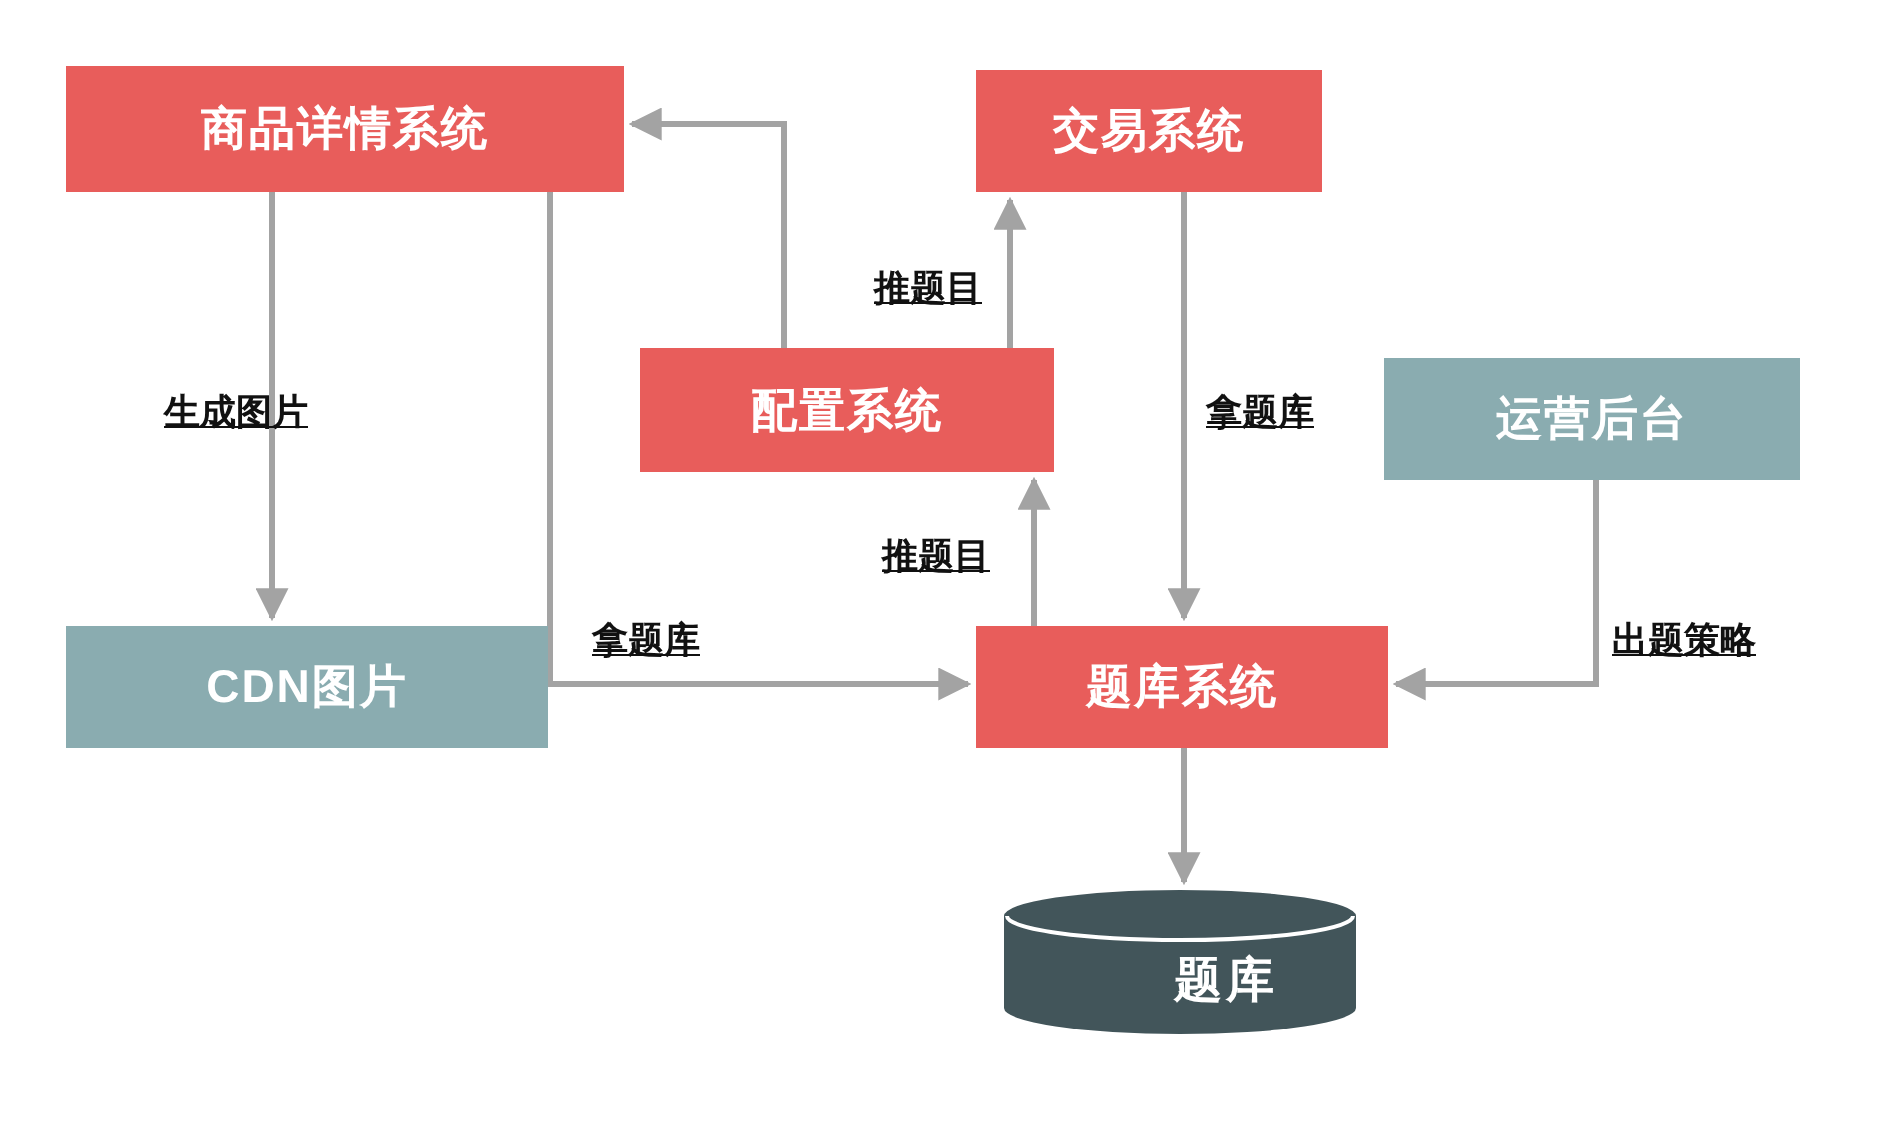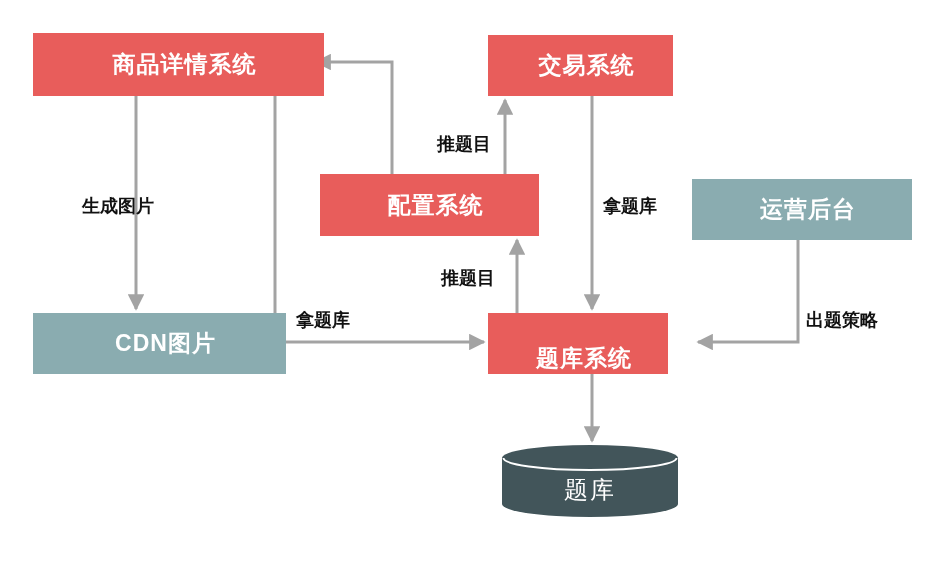--- a/index.html
+++ b/index.html
@@ -18,58 +18,59 @@
   .node {
     position: absolute;
     display: flex;
     align-items: center;
     justify-content: center;
     color: #ffffff;
     font-size: 23px;
     font-weight: bold;
     letter-spacing: 1px;
     text-align: center;
-    padding-left: 12px;
   }
   .node-red  { background: #E85D5B; }
   .node-teal { background: #8AACB0; }
   #edges {
     position: absolute;
     left: 0; top: 0;
     width: 942px;
     height: 567px;
     pointer-events: none;
   }
   .edge-label {
     position: absolute;
     font-size: 18px;
     font-weight: bold;
     color: #111111;
     white-space: nowrap;
+    text-decoration: underline;
   }
   #db-node {
     position: absolute;
     left: 502px;
     top: 445px;
     width: 176px;
     height: 72px;
   }
   #db-node .db-text {
     position: absolute;
     left: 0;
     top: 18px;
     width: 176px;
     height: 54px;
     display: flex;
     align-items: center;
     justify-content: center;
     color: #ffffff;
     font-size: 24px;
-    font-weight: normal;
+    font-weight: bold;
     letter-spacing: 2px;
+    padding-left: 23px;
   }
 </style>
 </head>
 <body>
 
 <div id="canvas">
 
   <svg id="edges" width="942" height="567" viewBox="0 0 942 567">
     <defs>
       <marker id="arrow" viewBox="0 0 10 10" refX="9" refY="5" markerWidth="5.5" markerHeight="5.5" markerUnits="strokeWidth" orient="auto-start-reverse">
@@ -101,21 +102,21 @@
   </div>
 
   <div class="node node-red" style="left:320px; top:174px; width:207px; height:62px;">
     <span>配置系统</span>
   </div>
 
   <div class="node node-teal" style="left:33px; top:313px; width:241px; height:61px;">
     <span>CDN图片</span>
   </div>
 
-  <div class="node node-red" style="left:488px; top:313px; width:168px; height:61px;align-items:flex-end;">
+  <div class="node node-red" style="left:488px; top:313px; width:206px; height:61px;">
     <span>题库系统</span>
   </div>
 
   <div id="db-node">
     <svg width="176" height="72" viewBox="0 0 176 72">
       <path d="M0,13 A88,13 0 0 1 176,13 L176,59 A88,13 0 0 1 0,59 Z" fill="#42555A"></path>
       <path d="M1.5,13 A86.5,12 0 0 0 174.5,13" stroke="#ffffff" stroke-width="2" fill="none"></path>
     </svg>
     <div class="db-text">题库</div>
   </div>

